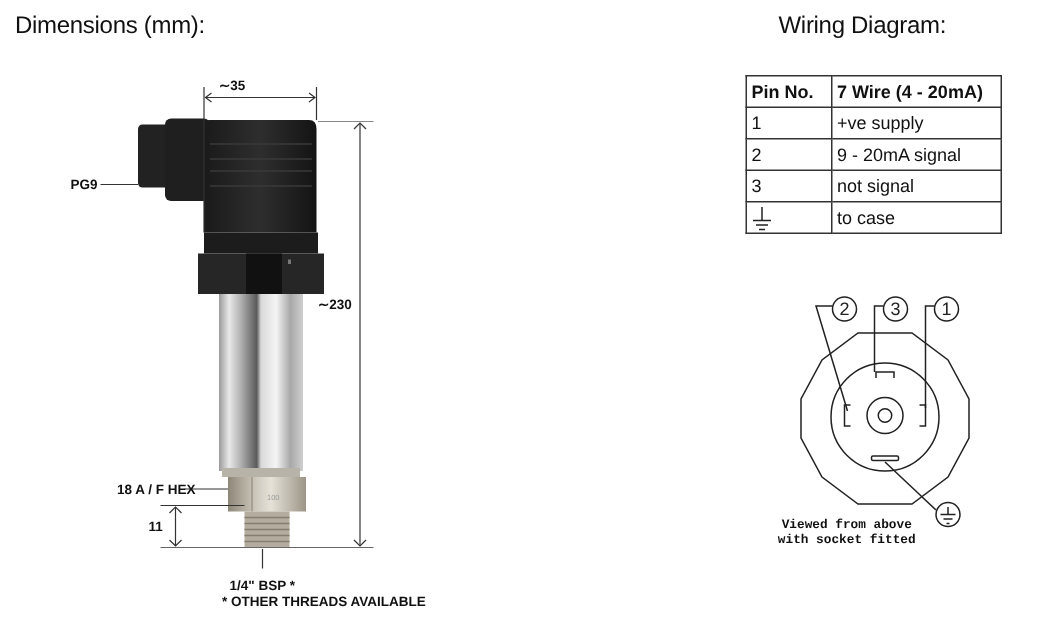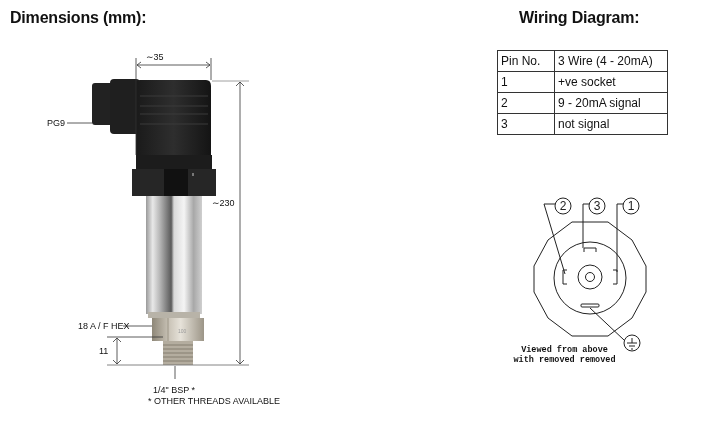--- a/index.html
+++ b/index.html
@@ -1,26 +1,26 @@
 <!DOCTYPE html>
 <html><head>
 <meta charset="utf-8">
 <style>
   html, body { margin: 0; padding: 0; background: #ffffff; }
   body { width: 709px; height: 421px; position: relative; overflow: hidden;
          font-family: "Liberation Sans", sans-serif; color: #111; }
-  .title { position: absolute; font-weight: bold; font-size: 16px; letter-spacing: -0.2px; }
+  .title { position: absolute; font-weight: normal; font-size: 16px; letter-spacing: -0.2px; }
   #dim-title { left: 10px; top: 9px; }
   #wir-title { left: 519px; top: 9px; text-align: right; }
-  .lbl { position: absolute; font-weight: normal; font-size: 9px; white-space: nowrap; }
+  .lbl { position: absolute; font-weight: bold; font-size: 9px; white-space: nowrap; }
   table.pins { position: absolute; left: 497px; top: 50px; border-collapse: collapse;
                font-size: 12px; }
   table.pins td, table.pins th { border: 1px solid #333; height: 20px; padding: 0 3px;
                text-align: left; line-height: 20px; }
-  table.pins th { font-weight: normal; }
+  table.pins th { font-weight: bold; }
   table.pins col.c1 { width: 57px; }
   table.pins col.c2 { width: 113px; }
   svg { position: absolute; left: 0; top: 0; }
   .caption { position: absolute; left: 512px; top: 345px; font-size: 8.5px; font-weight: bold;
              line-height: 10px; text-align: center; width: 105px; font-family: Liberation Mono, monospace; }
 </style>
 </head>
 <body>
 
 <div class="title" id="dim-title">Dimensions (mm):</div>
@@ -153,33 +153,46 @@
 <div class="lbl" style="left:148px;top:396px">* OTHER THREADS AVAILABLE</div>
 
 <table class="pins">
   <colgroup>
       <col class="c1">
       <col class="c2">
     </colgroup>
   <tbody>
       <tr>
     <th>Pin No.</th>
-    <th>3 Wire (4 - 20mA)</th>
+    <th>7 Wire (4 - 20mA)</th>
   </tr>
   <tr>
     <td>1</td>
-    <td>+ve socket</td>
+    <td>+ve supply</td>
   </tr>
   <tr>
     <td>2</td>
     <td>9 - 20mA signal</td>
   </tr>
   <tr>
     <td>3</td>
     <td>not signal</td>
   </tr>
+  <tr>
+    <td>
+      <svg width="14" height="18" style="position:static;vertical-align:middle">
+        <g stroke="#222" stroke-width="1">
+              <line x1="7" y1="1" x2="7" y2="10"></line>
+              <line x1="1" y1="10" x2="13" y2="10"></line>
+              <line x1="3" y1="13" x2="11" y2="13"></line>
+              <line x1="5" y1="16" x2="9" y2="16"></line>
+            </g>
+      </svg>
+    </td>
+    <td>to case</td>
+  </tr>
 </tbody>
   </table>
 
 <div class="caption">
   <div>Viewed from above</div>
-  <div>with removed removed</div>
+  <div>with socket fitted</div>
 </div>
 
 </body></html>

